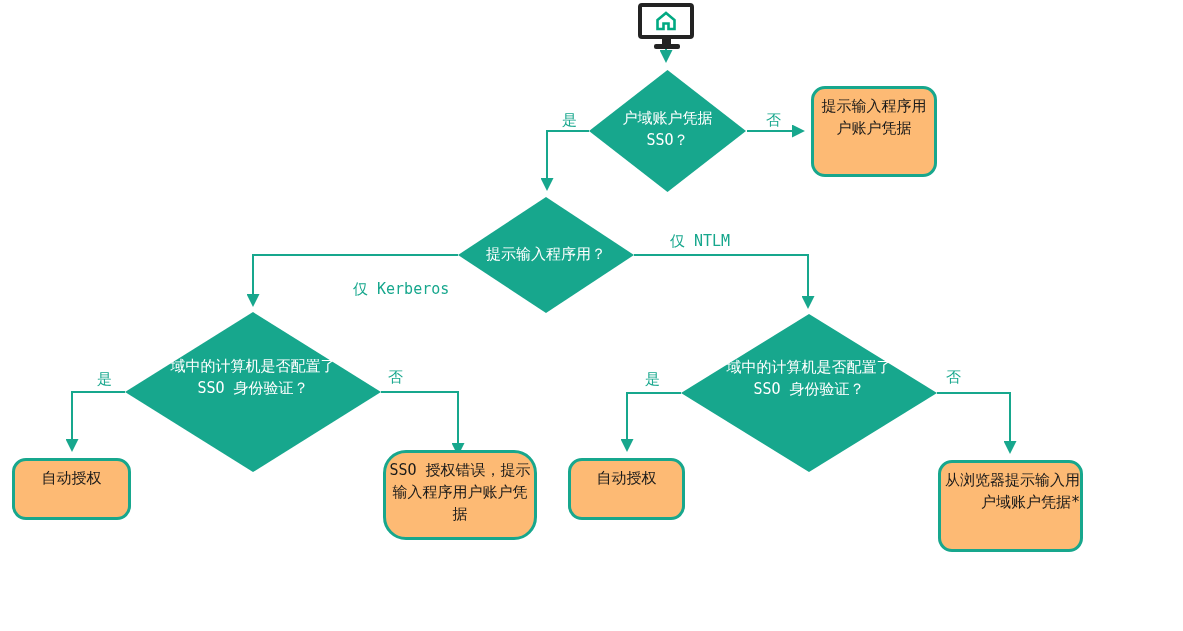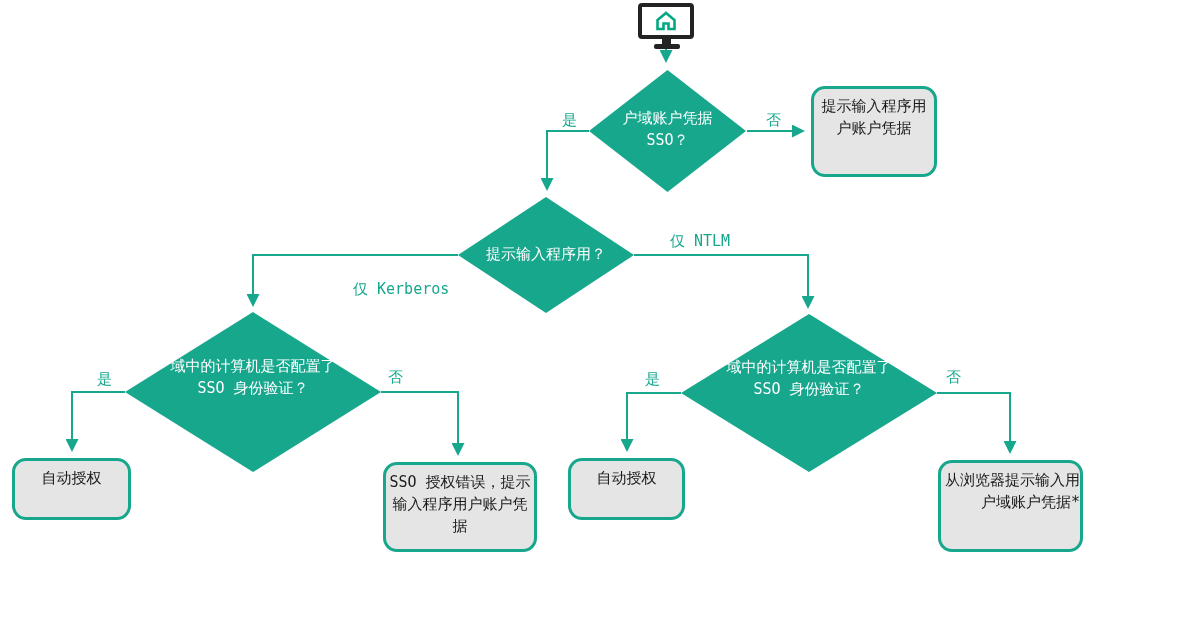--- a/index.html
+++ b/index.html
@@ -78,32 +78,32 @@
   #d2 { left: 458px; top: 197px; width: 176px; height: 116px; }
   #d3 { left: 125px; top: 312px; width: 256px; height: 160px; }
   #d4 { left: 681px; top: 314px; width: 256px; height: 158px; }
   #d3 .dtext, #d4 .dtext { margin-top: -28px; }
   #d1 .dtext { margin-top: -2px; }
   
   .tbox {
     position: absolute;
     border: 3px solid #17A78D;
     border-radius: 14px;
-    background: #e5e5e5;
+    background: #fdba74;
     box-sizing: border-box;
     color: #1A1A1A;
     font-size: 15px;
     line-height: 1.45;
     text-align: center;
     padding-top: 7px;
     white-space: pre-line;
   }
   #box1 { left: 811px; top: 86px;  width: 126px; height: 91px; }
   #box2 { left: 12px;  top: 458px; width: 119px; height: 62px; }
-  #box3 { left: 383px; top: 462px; width: 154px; height: 90px; }
+  #box3 { left: 383px; top: 450px; width: 154px; height: 90px; border-radius: 23px; }
   #box4 { left: 568px; top: 458px; width: 117px; height: 62px; }
   #box5 { left: 938px; top: 460px; width: 145px; height: 92px; text-align: right; }
   
   .elabel {
     position: absolute;
     color: #17A78D;
     font-size: 15px;
     white-space: nowrap;
   }
   #l-yes1 { left: 562px; top: 111px; }

